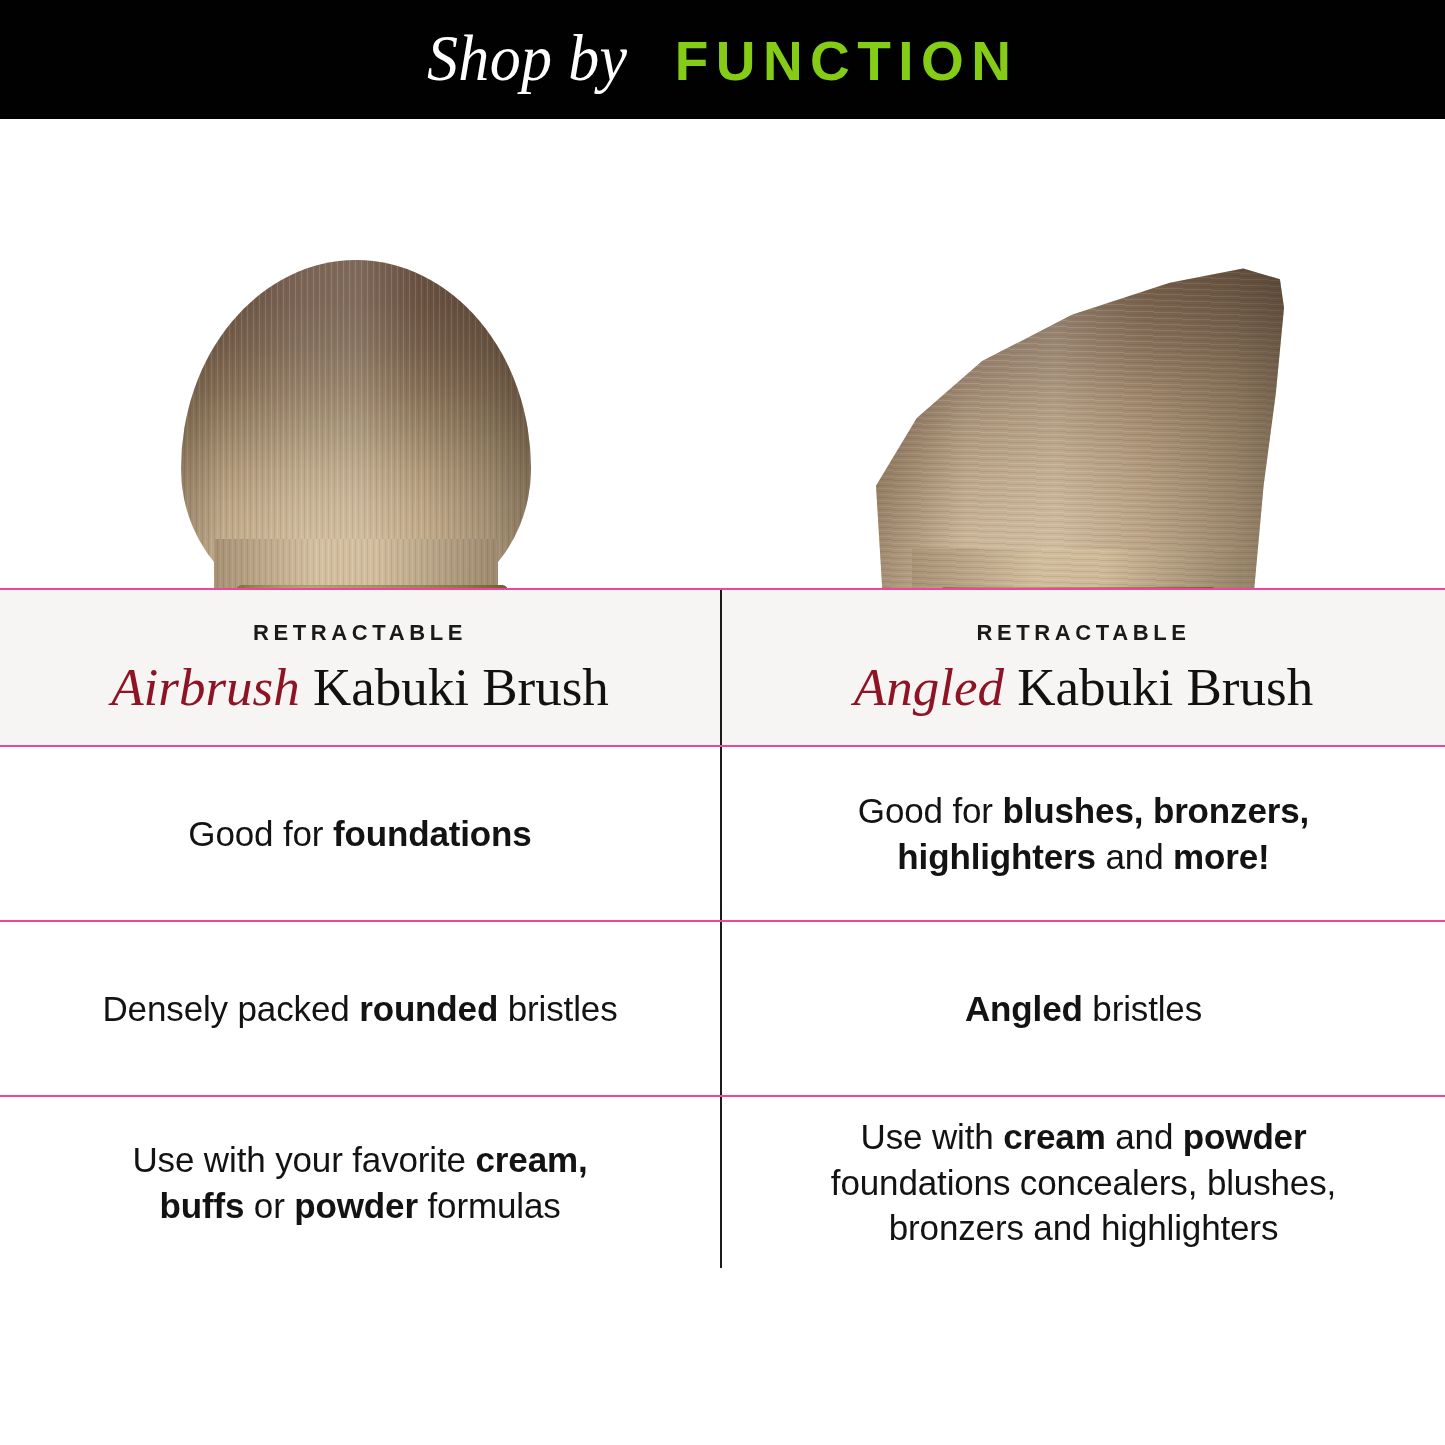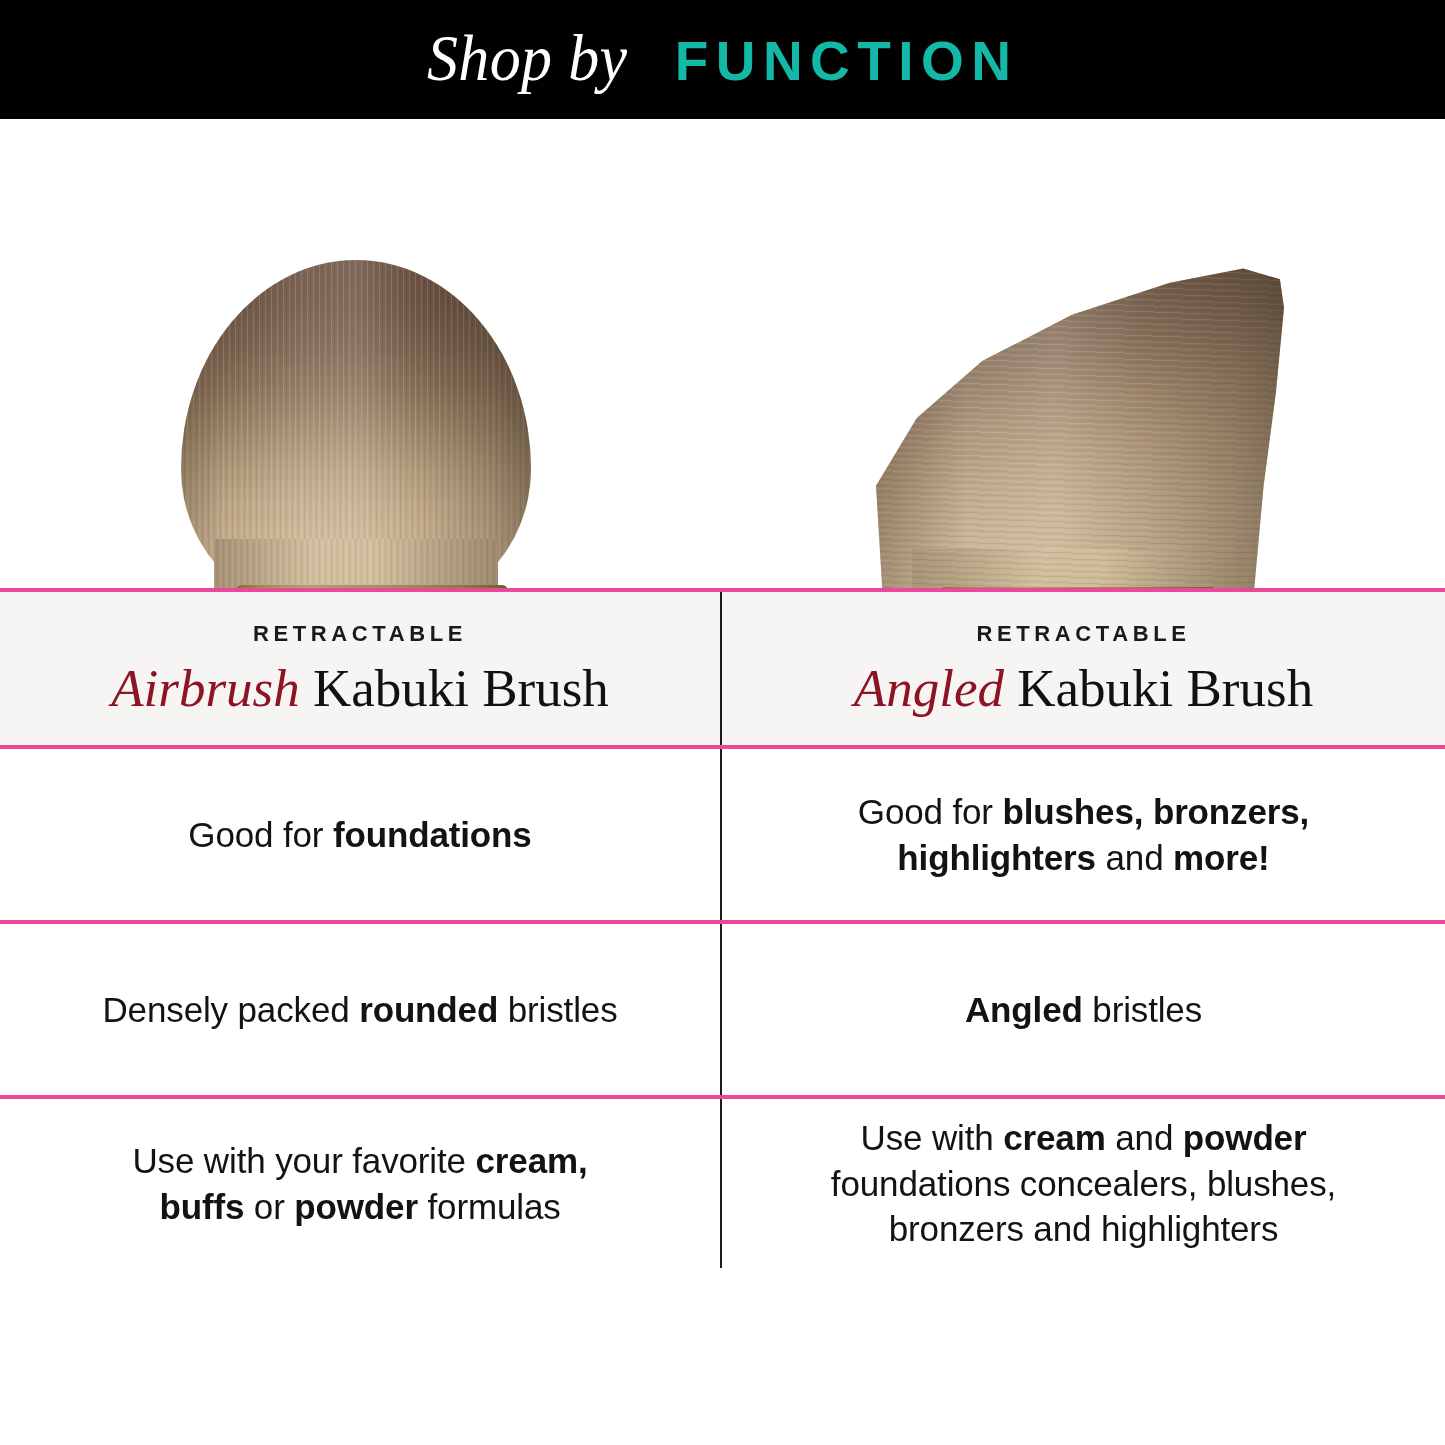--- a/index.html
+++ b/index.html
@@ -34,21 +34,21 @@
     font-size:66px;
     color:#ffffff;
     letter-spacing:0.005em;
     transform:scaleX(0.94);
     transform-origin:left center;
   }
   .hdr-bold {
     font-family:"Liberation Sans", sans-serif;
     font-weight:700;
     font-size:55px;
-    color:#14b8a6;
+    color:#84cc16;
     letter-spacing:0.135em;
     margin-left:35px;
   }
 
   
   .hero {
     position:absolute; left:0; top:119px;
     width:1445px; height:469px;
     background:#ffffff;
     overflow:hidden;
@@ -215,21 +215,21 @@
       rgba(60,42,28,.24) 0%, rgba(255,250,240,.12) 38%,
       rgba(255,250,240,.08) 58%, rgba(45,32,20,.32) 100%);
   }
 
   
   .table {
     position:absolute; left:0; top:588px;
     width:1445px; height:857px;
     background:#ffffff;
   }
-  .row { display:flex; width:100%; border-top:4px solid #ec4899; }
+  .row { display:flex; width:100%; border-top:2px solid #ec4899; }
   .row.title-row { background:#f6f5f4; height:157px; }
   .row.feat { height:175px; }
   .row.feat.last { height:173px; border-bottom:none; }
 
   .cell {
     width:722px; height:100%;
     display:flex; flex-direction:column;
     align-items:center; justify-content:center;
     padding:0 38px; text-align:center;
   }

